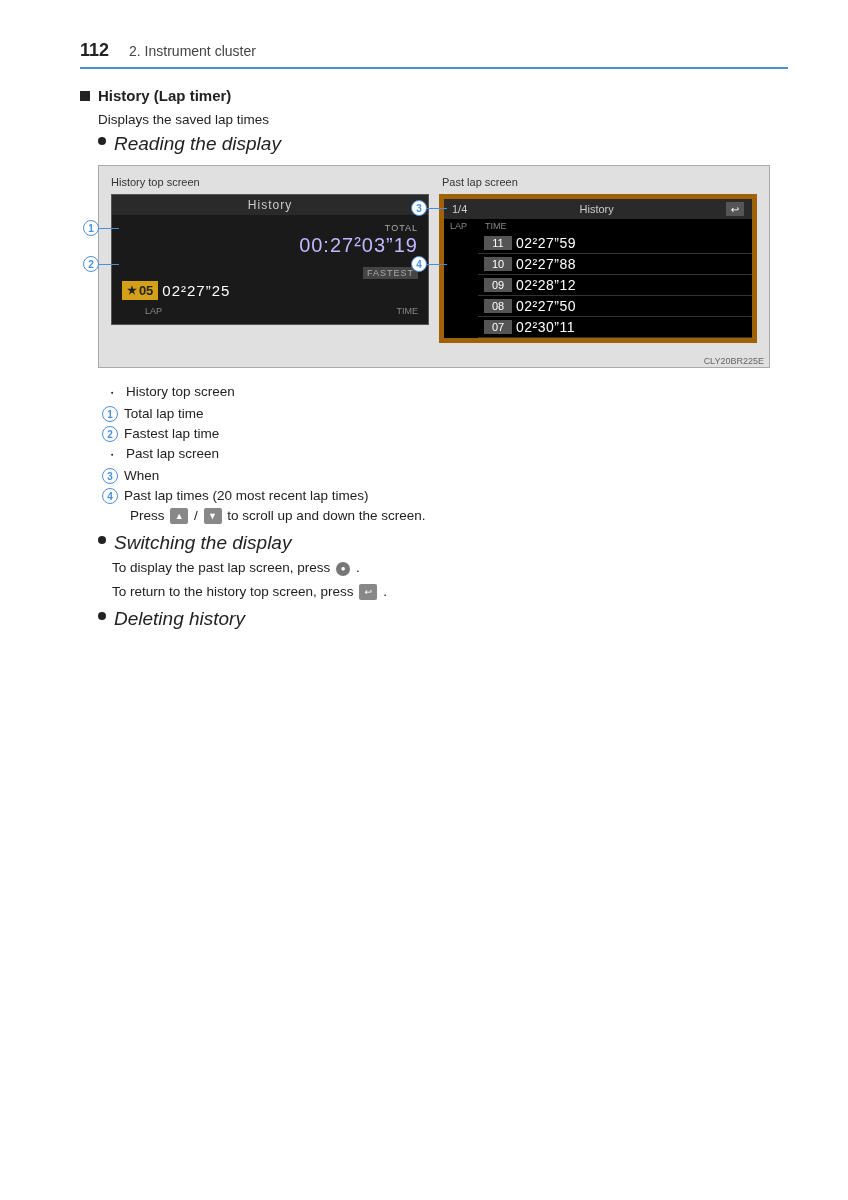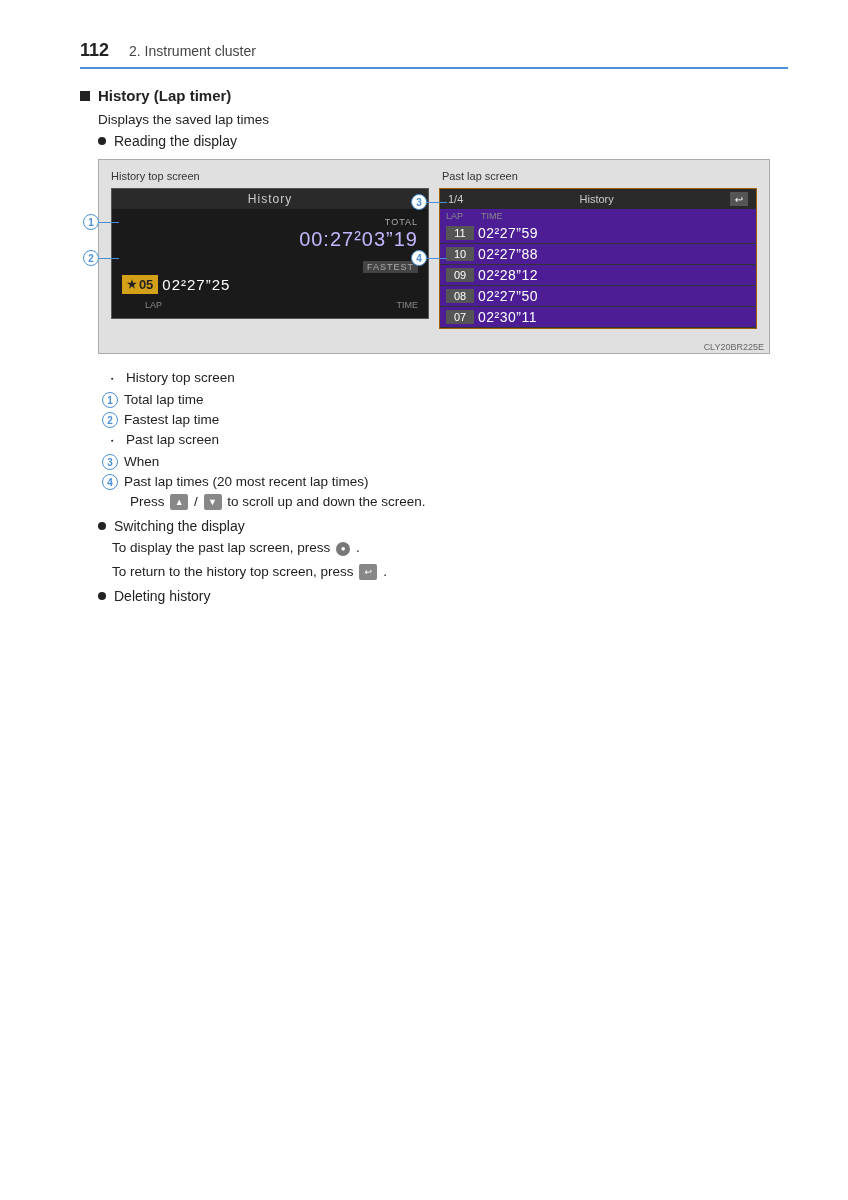--- a/index.html
+++ b/index.html
@@ -69,21 +69,22 @@
     .bullet-dot {
       width: 8px;
       height: 8px;
       background: #222;
       border-radius: 50%;
       margin-right: 8px;
       margin-top: 4px;
       flex-shrink: 0;
     }
     .bullet-text {
-      font-size: 14px;
+      font-size: 19px;
+      font-style: italic;
     }
 
     .screen-header {
       background: #2a2a2a;
       color: #ccc;
       text-align: center;
       font-size: 12px;
       padding: 3px 0;
       letter-spacing: 1px;
     }
@@ -177,20 +178,21 @@
     }
     .past-lap-col { width: 35px; }
     .past-time-col { flex: 1; }
 
     .past-row {
       display: flex;
       align-items: center;
       padding: 2px 6px;
       gap: 4px;
       border-bottom: 1px solid #333;
+      margin-left: 34px;
     }
     .past-row-num {
       background: #555;
       color: #fff;
       font-size: 11px;
       width: 28px;
       text-align: center;
       padding: 1px 2px;
     }
     .past-row-time {
@@ -402,21 +404,21 @@
           <div style="position:absolute; left:-28px; top:6px; display:flex; align-items:center; width:36px;">
             <div class="ann-circle">3</div>
             <div class="ann-line" style="width:12px; background:#4a90d9; height:1px;"></div>
           </div>
 
           <div style="position:absolute; left:-28px; top:62px; display:flex; align-items:center; width:36px;">
             <div class="ann-circle">4</div>
             <div class="ann-line" style="width:12px; background:#4a90d9; height:1px;"></div>
           </div>
 
-          <div style="background:#4c1d95; border:1px solid #a16207;">
+          <div style="background:#000000; border:5px solid #a16207;">
 
             <div class="past-screen-header">
               <span>1/4</span>
               <span>History</span>
               <div class="past-back-btn">↩</div>
             </div>
 
             <div class="past-table-header">
               <span class="past-lap-col">LAP</span>
               <span class="past-time-col">TIME</span>

